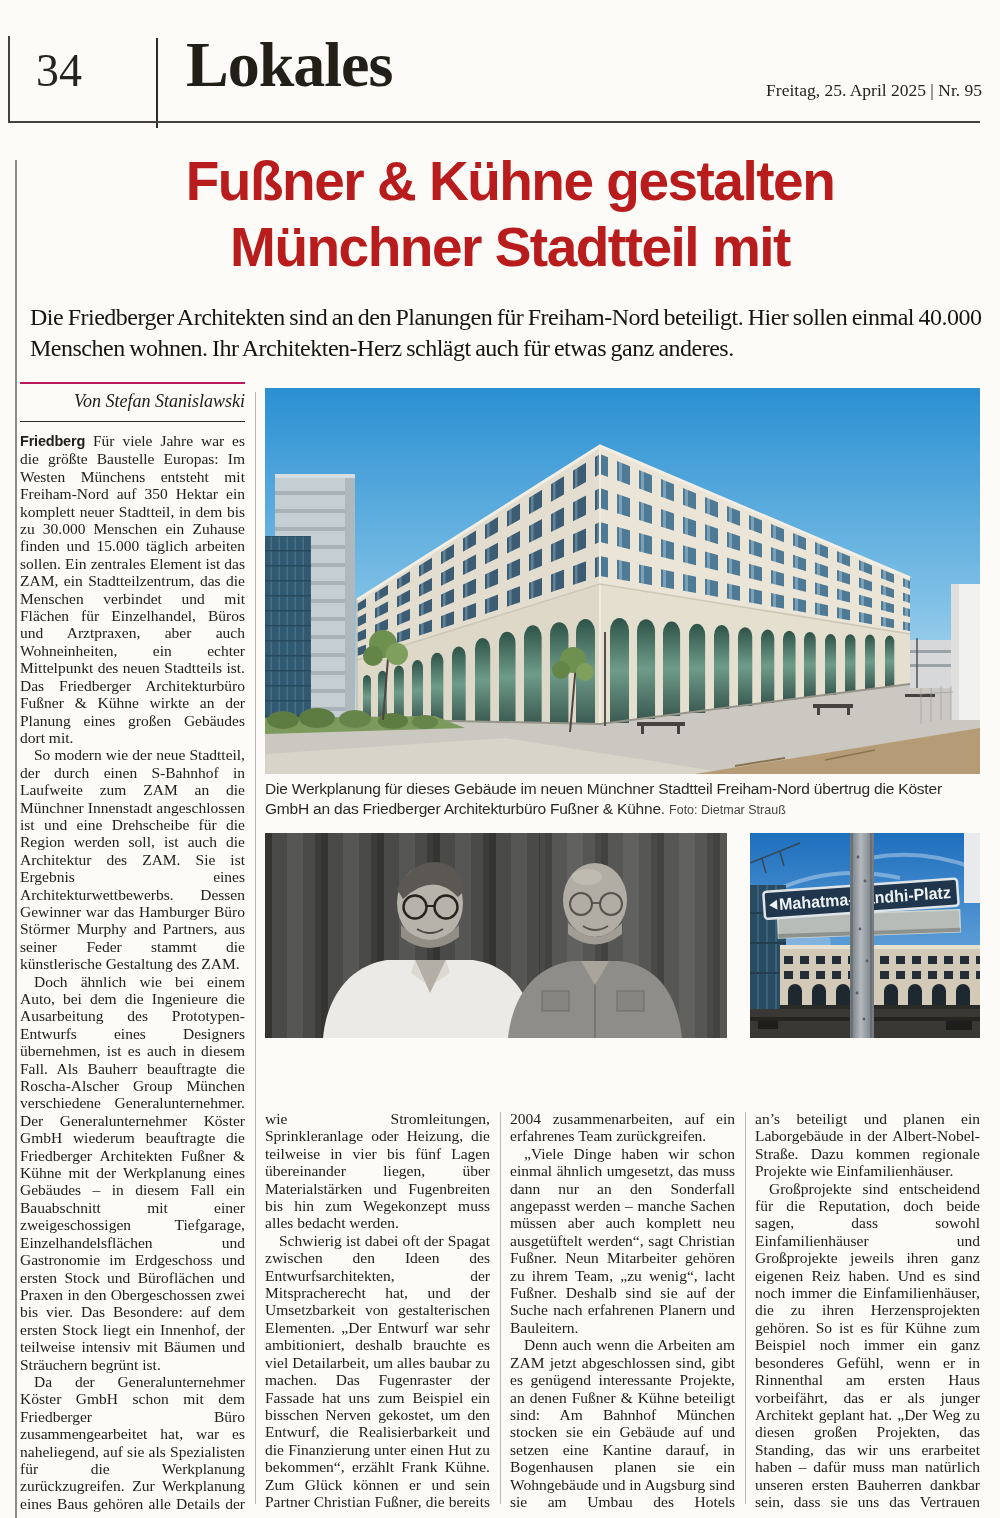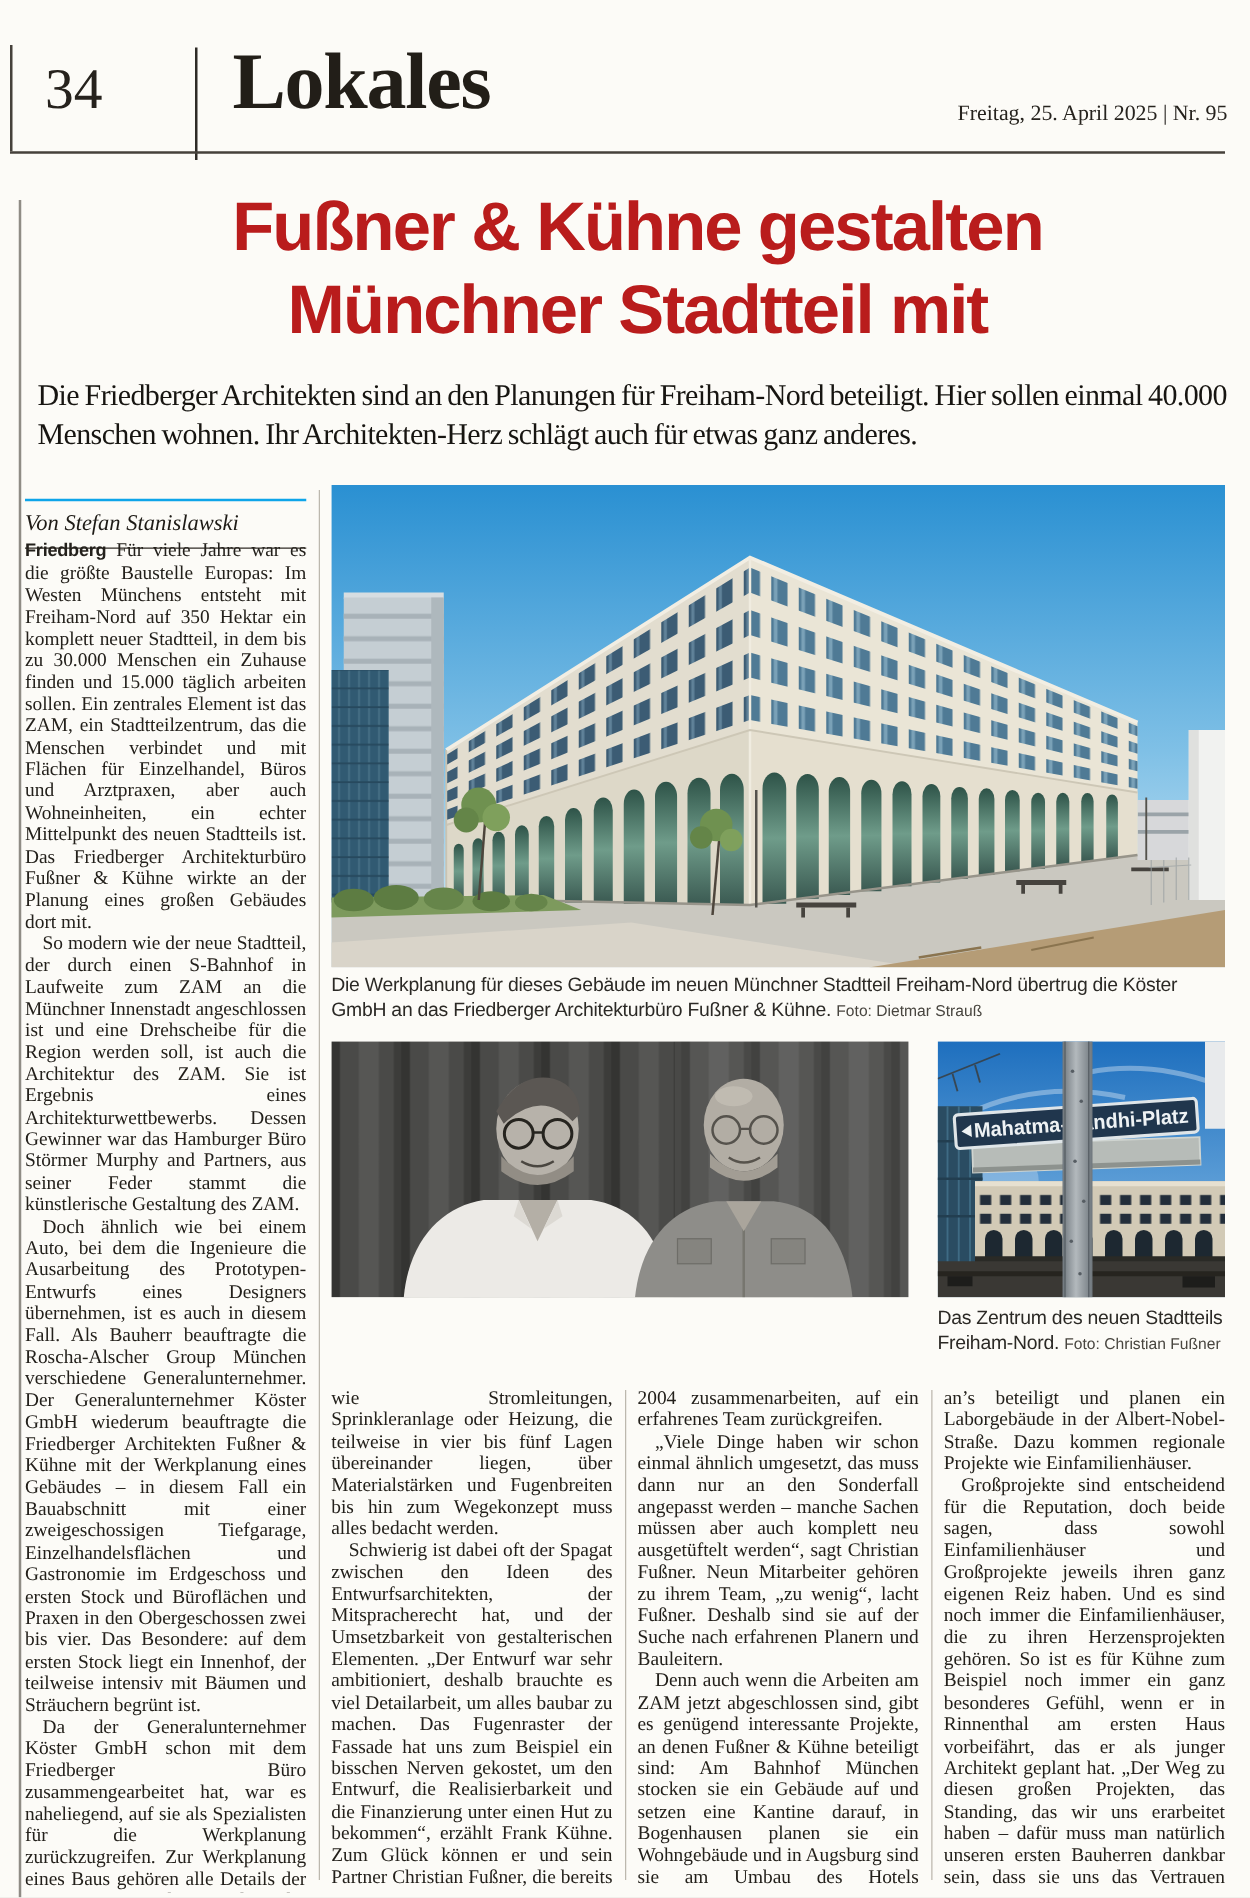--- a/index.html
+++ b/index.html
@@ -19,22 +19,22 @@
   
   .headline{position:absolute;left:0;right:0;top:148px;text-align:center;}
   .headline span{display:inline-block;max-width:820px;
       font-family:"Liberation Sans",sans-serif;font-weight:800;font-size:55px;line-height:1.2;
       letter-spacing:-1.5px;color:#b91c1c;}
   .standfirst{position:absolute;left:30px;top:302px;width:952px;margin:0;
       font-size:24px;line-height:1.3;letter-spacing:-0.5px;word-spacing:-1px;color:#171511;}
 
   
   .byline-block{position:absolute;left:20px;top:382px;width:225px;
-      border-top:2px solid #0ea5e9;border-bottom:1.5px solid #302d27;
-      padding:7px 0 9px;text-align:left;font-style:italic;font-size:18px;color:#1e1b16;margin-top:17px;}
+      border-top:2px solid #be185d;border-bottom:1.5px solid #302d27;
+      padding:7px 0 9px;text-align:right;font-style:italic;font-size:18px;color:#1e1b16;}
 
   
   .col{position:absolute;width:225px;font-size:15.5px;line-height:17.4px;
        text-align:justify;color:#23201b;hyphens:auto;-webkit-hyphens:auto;}
   .col p{margin:0;text-indent:14px;}
   .col p.lead,.col p.cont{text-indent:0;}
   .lead-loc{font-family:"Liberation Sans",sans-serif;font-weight:700;font-size:14.5px;
             letter-spacing:-0.2px;margin-top:46px;}
   .col1{left:20px;top:432px;height:1082px;overflow:hidden;}
   .col2{left:265px;top:1110px;height:400px;overflow:hidden;}
@@ -378,15 +378,14 @@
           <circle cx="108" cy="24" r="1.4"></circle>
             <circle cx="115" cy="48" r="1.4"></circle>
             <circle cx="110" cy="96" r="1.4"></circle>
           <circle cx="117" cy="128" r="1.4"></circle>
             <circle cx="107" cy="160" r="1.4"></circle>
             <circle cx="114" cy="186" r="1.4"></circle>
         </g>
       </g>
     </svg>
   </figure>
-  <p class="caption cap3"><span>Das Zentrum des neuen Stadtteils Freiham-Nord.</span> <span class="credit">Foto: Christian Fußner</span></p>
 
 </div>
 
 </body></html>

